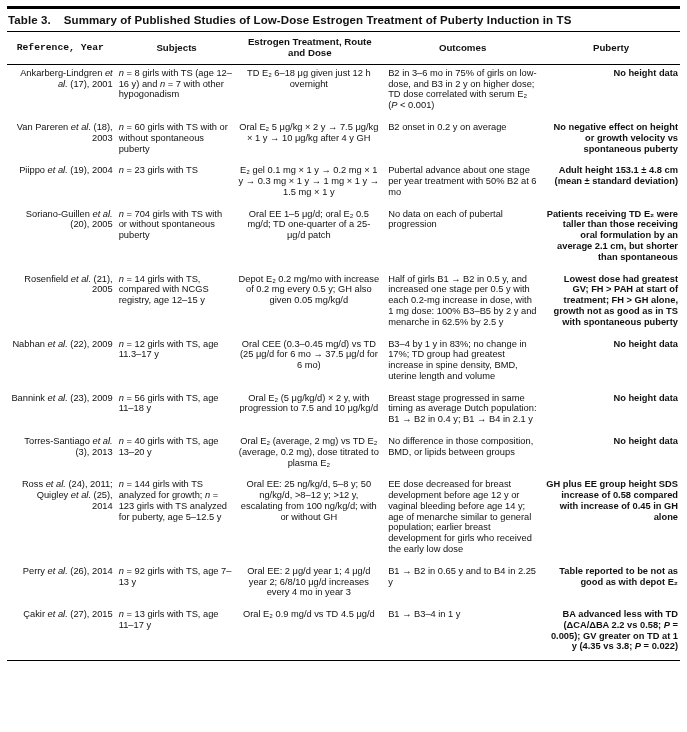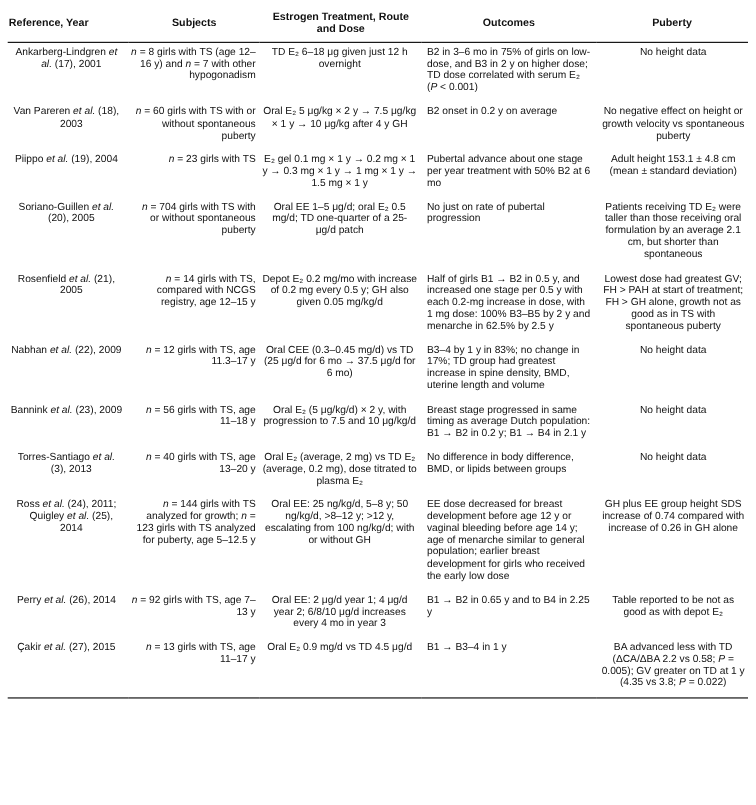--- a/index.html
+++ b/index.html
@@ -32,41 +32,44 @@
   }
   thead th {
     font-size: 9.7px;
     font-weight: bold;
     text-align: center;
     vertical-align: middle;
     line-height: 1.18;
     padding: 4px 4px 5px 4px;
     border-bottom: 1px solid var(--rule, #000);
   }
-  thead th.col0 { text-align: left; padding-left: 1px; }
+  thead th.col0 { text-align: center; padding-left: 1px; font-family: Liberation Mono, monospace; }
   td {
     font-size: 9.3px;
     line-height: 1.16;
     vertical-align: top;
     padding: 3px 4px 8px 2px;
     word-wrap: break-word;
   }
-  .c-ref  { text-align: center; padding-left: 10px; text-indent: -9px; margin-left: 48px; }
-  .c-subj { text-align: right; }
+  .c-ref  { text-align: right; padding-left: 10px; text-indent: -9px; margin-left: 48px; }
+  .c-subj { text-align: left; }
   .c-treat{ text-align: center; margin-left: 11px; }
   .c-out  { text-align: left; padding-left: 5px; margin-top: 29px; }
-  .c-ht   { text-align: center; padding-left: 4px; padding-right: 2px; }
+  .c-ht   { text-align: right; padding-left: 4px; padding-right: 2px; font-weight: bold; }
   i { font-style: italic; }
 </style>
 </head>
 <body>
 
 <div class="page">
   <div class="table-figure">
 
+    <div class="table-title">
+      <span class="title-label">Table 3.</span><span class="title-text">Summary of Published Studies of Low-Dose Estrogen Treatment of Puberty Induction in TS</span>
+    </div>
 
     <table class="studies">
       <colgroup>
         <col style="width:16.3%">
         <col style="width:17.8%">
         <col style="width:21.8%">
         <col style="width:23.6%">
         <col style="width:20.5%">
       </colgroup>
       <thead>
@@ -97,57 +100,57 @@
     <td class="c-ref">Piippo <i>et al.</i> (19), 2004</td>
     <td class="c-subj"><i>n</i> = 23 girls with TS</td>
     <td class="c-treat">E₂ gel 0.1 mg × 1 y → 0.2 mg × 1 y → 0.3 mg × 1 y → 1 mg × 1 y → 1.5 mg × 1 y</td>
     <td class="c-out">Pubertal advance about one stage per year treatment with 50% B2 at 6 mo</td>
     <td class="c-ht">Adult height 153.1 ± 4.8 cm (mean ± standard deviation)</td>
   </tr>
           <tr class="study-row">
     <td class="c-ref">Soriano-Guillen <i>et al.</i> (20), 2005</td>
     <td class="c-subj"><i>n</i> = 704 girls with TS with or without spontaneous puberty</td>
     <td class="c-treat">Oral EE 1–5 μg/d; oral E₂ 0.5 mg/d; TD one-quarter of a 25-μg/d patch</td>
-    <td class="c-out">No just on rate of pubertal progression</td>
+    <td class="c-out">No data on each of pubertal progression</td>
     <td class="c-ht">Patients receiving TD E₂ were taller than those receiving oral formulation by an average 2.1 cm, but shorter than spontaneous</td>
   </tr>
           <tr class="study-row">
     <td class="c-ref">Rosenfield <i>et al.</i> (21), 2005</td>
     <td class="c-subj"><i>n</i> = 14 girls with TS, compared with NCGS registry, age 12–15 y</td>
     <td class="c-treat">Depot E₂ 0.2 mg/mo with increase of 0.2 mg every 0.5 y; GH also given 0.05 mg/kg/d</td>
     <td class="c-out">Half of girls B1 → B2 in 0.5 y, and increased one stage per 0.5 y with each 0.2-mg increase in dose, with 1 mg dose: 100% B3–B5 by 2 y and menarche in 62.5% by 2.5 y</td>
     <td class="c-ht">Lowest dose had greatest GV; FH &gt; PAH at start of treatment; FH &gt; GH alone, growth not as good as in TS with spontaneous puberty</td>
   </tr>
           <tr class="study-row">
     <td class="c-ref">Nabhan <i>et al.</i> (22), 2009</td>
     <td class="c-subj"><i>n</i> = 12 girls with TS, age 11.3–17 y</td>
     <td class="c-treat">Oral CEE (0.3–0.45 mg/d) vs TD (25 μg/d for 6 mo → 37.5 μg/d for 6 mo)</td>
     <td class="c-out">B3–4 by 1 y in 83%; no change in 17%; TD group had greatest increase in spine density, BMD, uterine length and volume</td>
     <td class="c-ht">No height data</td>
   </tr>
           <tr class="study-row">
     <td class="c-ref">Bannink <i>et al.</i> (23), 2009</td>
     <td class="c-subj"><i>n</i> = 56 girls with TS, age 11–18 y</td>
     <td class="c-treat">Oral E₂ (5 μg/kg/d) × 2 y, with progression to 7.5 and 10 μg/kg/d</td>
-    <td class="c-out">Breast stage progressed in same timing as average Dutch population: B1 → B2 in 0.2 y; B1 → B4 in 2.1 y</td>
+    <td class="c-out">Breast stage progressed in same timing as average Dutch population: B1 → B2 in 0.4 y; B1 → B4 in 2.1 y</td>
     <td class="c-ht">No height data</td>
   </tr>
           <tr class="study-row">
     <td class="c-ref">Torres-Santiago <i>et al.</i> (3), 2013</td>
     <td class="c-subj"><i>n</i> = 40 girls with TS, age 13–20 y</td>
     <td class="c-treat">Oral E₂ (average, 2 mg) vs TD E₂ (average, 0.2 mg), dose titrated to plasma E₂</td>
-    <td class="c-out">No difference in body difference, BMD, or lipids between groups</td>
+    <td class="c-out">No difference in those composition, BMD, or lipids between groups</td>
     <td class="c-ht">No height data</td>
   </tr>
           <tr class="study-row">
     <td class="c-ref">Ross <i>et al.</i> (24), 2011; Quigley <i>et al.</i> (25), 2014</td>
     <td class="c-subj"><i>n</i> = 144 girls with TS analyzed for growth; <i>n</i> = 123 girls with TS analyzed for puberty, age 5–12.5 y</td>
     <td class="c-treat">Oral EE: 25 ng/kg/d, 5–8 y; 50 ng/kg/d, &gt;8–12 y; &gt;12 y, escalating from 100 ng/kg/d; with or without GH</td>
     <td class="c-out">EE dose decreased for breast development before age 12 y or vaginal bleeding before age 14 y; age of menarche similar to general population; earlier breast development for girls who received the early low dose</td>
-    <td class="c-ht">GH plus EE group height SDS increase of 0.74 compared with increase of 0.26 in GH alone</td>
+    <td class="c-ht">GH plus EE group height SDS increase of 0.58 compared with increase of 0.45 in GH alone</td>
   </tr>
           <tr class="study-row">
     <td class="c-ref">Perry <i>et al.</i> (26), 2014</td>
     <td class="c-subj"><i>n</i> = 92 girls with TS, age 7–13 y</td>
     <td class="c-treat">Oral EE: 2 μg/d year 1; 4 μg/d year 2; 6/8/10 μg/d increases every 4 mo in year 3</td>
     <td class="c-out">B1 → B2 in 0.65 y and to B4 in 2.25 y</td>
     <td class="c-ht">Table reported to be not as good as with depot E₂</td>
   </tr>
           <tr class="study-row">
     <td class="c-ref">Çakir <i>et al.</i> (27), 2015</td>

